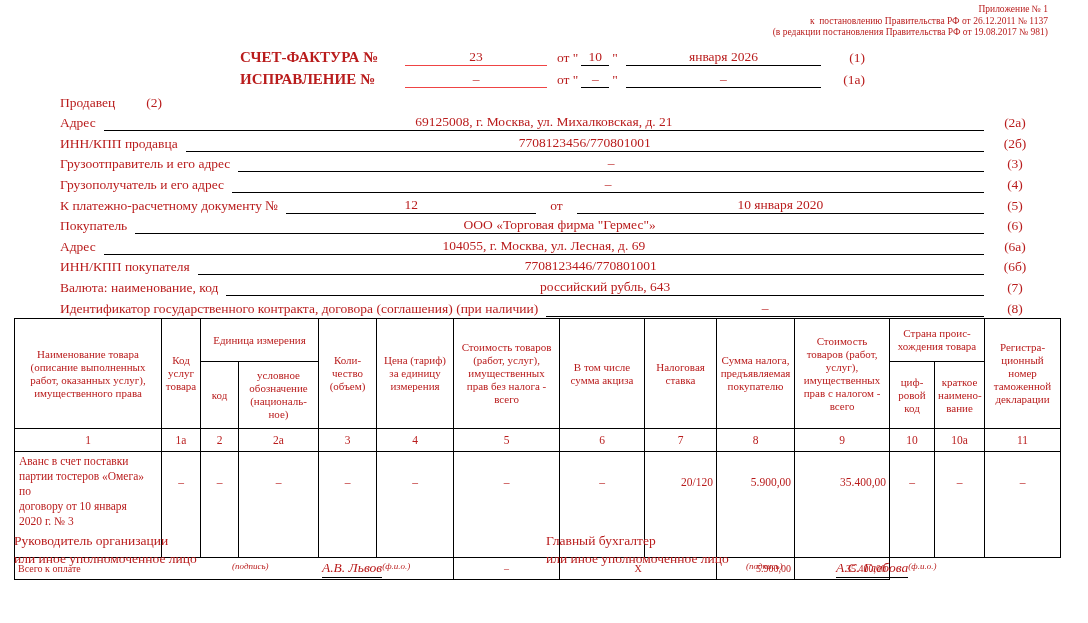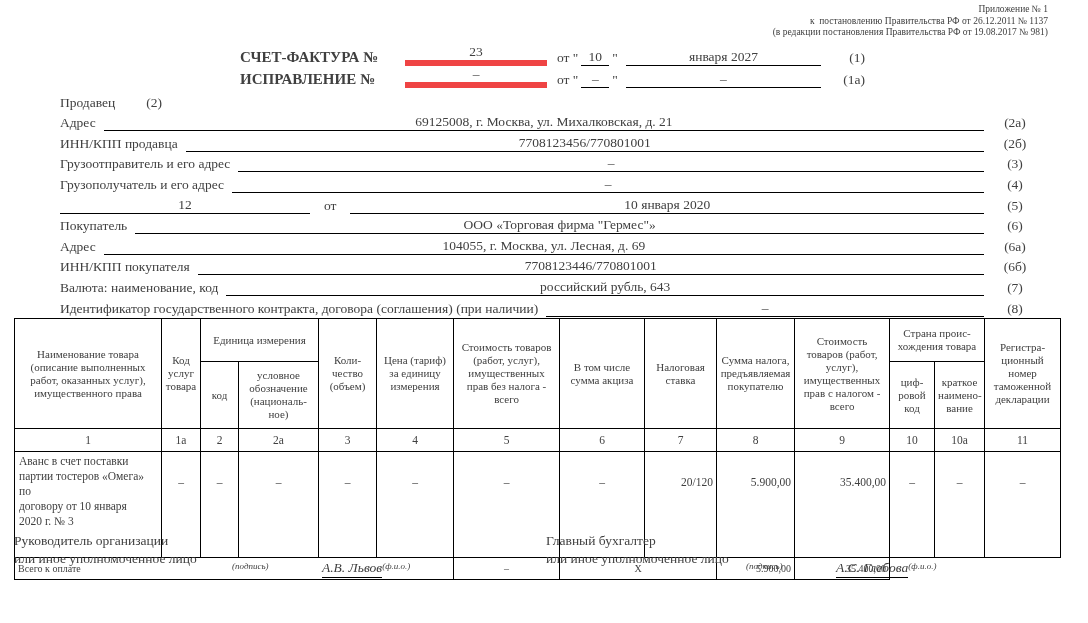--- a/index.html
+++ b/index.html
@@ -1,27 +1,27 @@
 <!DOCTYPE html>
 <html><head>
 <meta charset="utf-8">
 <style>
   html,body{margin:0;padding:0;background:#fff;}
-  .page{position:relative;width:1088px;height:623px;background:#fff;color:#404040;
+  .page{position:relative;width:1088px;height:623px;background:#fff;color:#b91c1c;
         font-family:"Liberation Serif","DejaVu Serif",serif;overflow:hidden;}
 
   
   .top-note{position:absolute;top:4px;right:40px;text-align:right;
             font-size:9.5px;line-height:11.5px;white-space:pre;}
 
   
   .title-block{position:absolute;left:240px;top:44px;width:625px;}
   .t-row{display:flex;align-items:flex-end;height:22px;}
   .t-label{font-weight:bold;font-size:15px;width:165px;white-space:nowrap;}
-  .t-num{width:142px;text-align:center;border-bottom:6px solid #ef4444;font-size:13.5px;}
+  .t-num{width:142px;text-align:center;border-bottom:1px solid #ef4444;font-size:13.5px;}
   .t-ot{font-size:13.5px;padding:0 3px 0 10px;white-space:pre;}
   .t-day{width:28px;text-align:center;border-bottom:1px solid #000;font-size:13.5px;}
   .t-q{font-size:13.5px;padding:0 8px 0 3px;}
   .t-date{flex:1;text-align:center;border-bottom:1px solid #000;font-size:13.5px;}
   .t-ref{width:44px;text-align:right;font-size:13.5px;}
 
   
   .fields{position:absolute;left:60px;top:90px;right:42px;}
   .frow{display:flex;align-items:flex-end;height:20.6px;font-size:13.5px;}
   .flabel{white-space:nowrap;padding-right:8px;}
@@ -65,21 +65,21 @@
 
   <div class="top-note"><span>Приложение № 1</span><br><span>к  постановлению Правительства РФ от 26.12.2011 № 1137</span><br><span>(в редакции постановления Правительства РФ от 19.08.2017 № 981)</span></div>
 
   <div class="title-block">
     <div class="t-row">
       <span class="t-label">СЧЕТ-ФАКТУРА №</span>
       <span class="t-num">23</span>
       <span class="t-ot">от "</span>
       <span class="t-day">10</span>
       <span class="t-q">"</span>
-      <span class="t-date">января 2027</span>
+      <span class="t-date">января 2026</span>
       <span class="t-ref">(1)</span>
     </div>
     <div class="t-row">
       <span class="t-label">ИСПРАВЛЕНИЕ №</span>
       <span class="t-num">–</span>
       <span class="t-ot">от "</span>
       <span class="t-day">–</span>
       <span class="t-q">"</span>
       <span class="t-date">–</span>
       <span class="t-ref">(1а)</span>
@@ -105,20 +105,21 @@
       <span class="flabel">Грузоотправитель и его адрес</span>
       <span class="fval">–</span>
       <span class="fnum">(3)</span>
     </div>
     <div class="frow">
       <span class="flabel">Грузополучатель и его адрес</span>
       <span class="fval">–</span>
       <span class="fnum">(4)</span>
     </div>
     <div class="frow">
+      <span class="flabel">К платежно-расчетному документу №</span>
       <span class="fval fixed">12</span>
       <span class="f-ot">от</span>
       <span class="fval">10 января 2020</span>
       <span class="fnum">(5)</span>
     </div>
     <div class="frow">
       <span class="flabel">Покупатель</span>
       <span class="fval">ООО «Торговая фирма "Гермес"»</span>
       <span class="fnum">(6)</span>
     </div>

